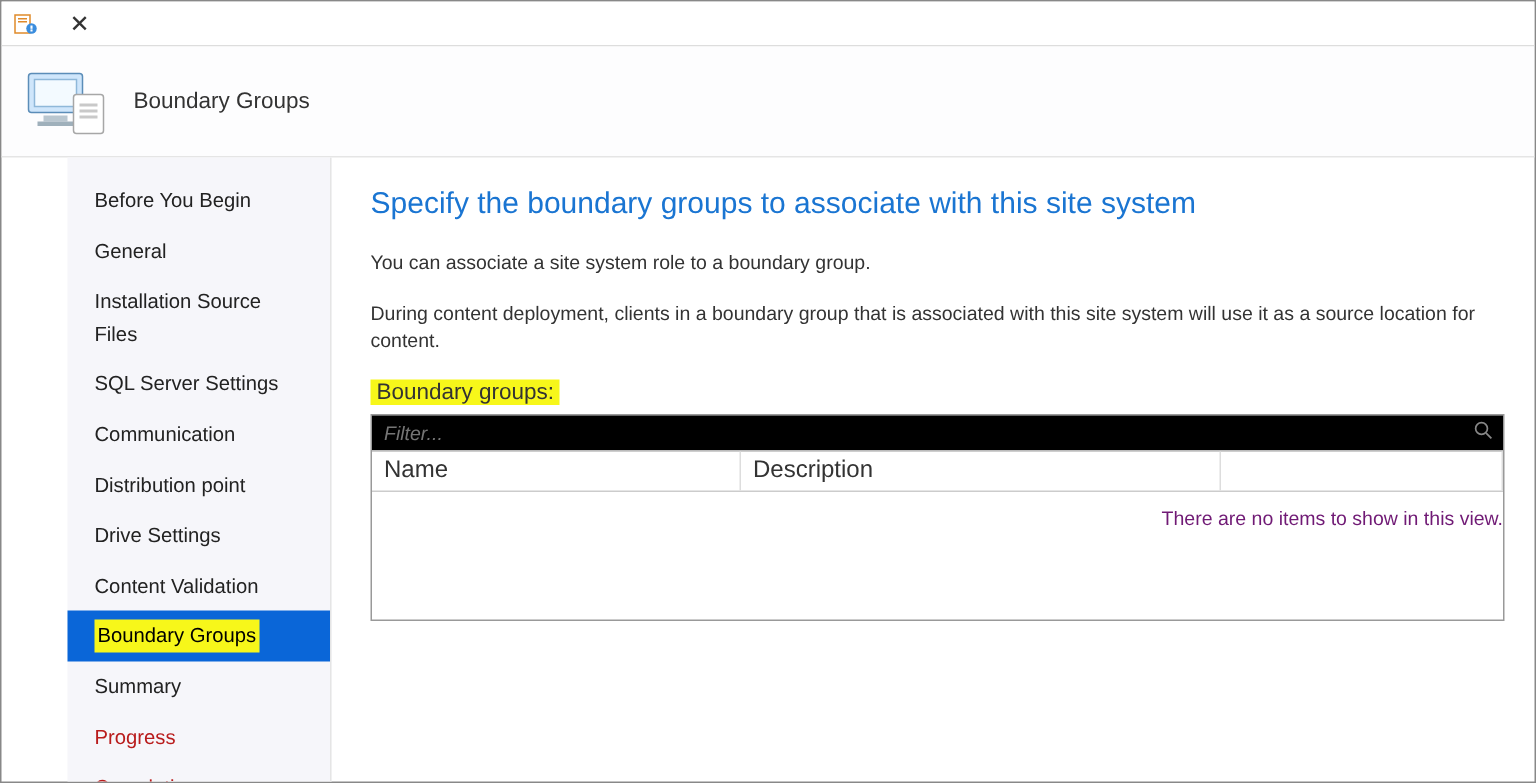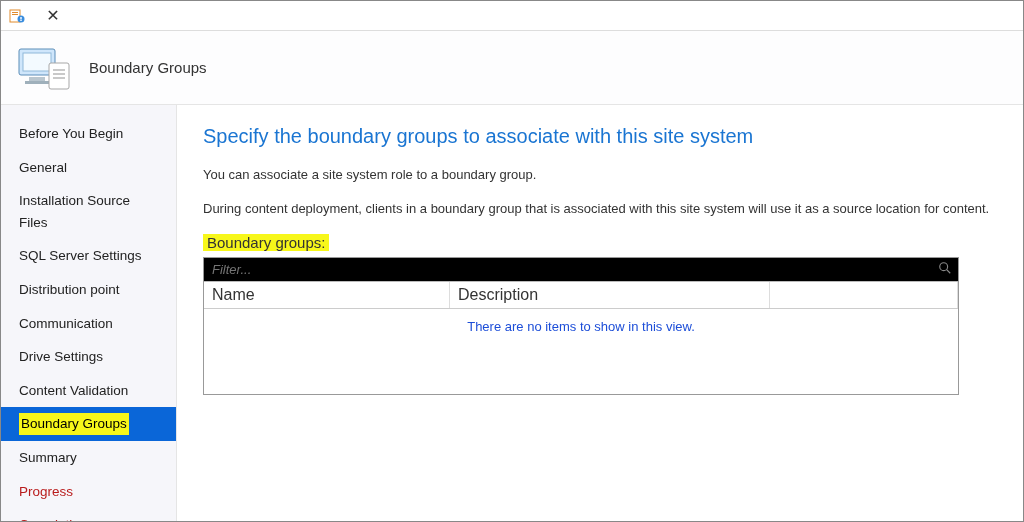--- a/index.html
+++ b/index.html
@@ -42,20 +42,21 @@
     .header .page-title { font-size: 15px; color:#333; }
     .body {
       display: flex;
       height: calc(522px - 30px - 74px);
     }
     .sidebar {
       width: 176px;
       background: #f6f6fa;
       border-right: 1px solid #e5e5e5;
       padding: 12px 0;
+      margin-left: 44px;
     }
     .sidebar-item {
       padding: 6px 18px;
       font-size: 13.5px;
       color: #222;
       line-height: 1.6;
       cursor: default;
     }
     .sidebar-item.selected {
       background: #0a66d8;
@@ -119,24 +120,24 @@
       font-size: 16px;
     }
     .thead .col {
       padding: 4px 8px;
       border-right: 1px solid #ddd;
     }
     .col-name { width: 246px; }
     .col-desc { width: 320px; }
     .col-rest { flex:1; }
     .empty-msg {
-      text-align:center;
+      text-align:right;
       padding: 10px 0 60px;
       font-size: 13px;
-      color:#1d4ed8;
+      color:#701a75;
     }
   </style>
 </head>
 <body>
 
 <div class="titlebar">
   <span class="app-icon">
     <svg viewBox="0 0 16 16" width="16" height="16">
       <rect x="1" y="2" width="10" height="12" fill="#fff" stroke="#e08a2a" stroke-width="1"></rect>
       <rect x="3" y="4" width="6" height="1" fill="#e08a2a"></rect>
@@ -164,22 +165,22 @@
   </span>
   <span class="page-title">Boundary Groups</span>
 </div>
 
 <div class="body">
   <div class="sidebar">
     <div class="sidebar-item"><span>Before You Begin</span></div>
     <div class="sidebar-item"><span>General</span></div>
     <div class="sidebar-item"><span>Installation Source Files</span></div>
     <div class="sidebar-item"><span>SQL Server Settings</span></div>
+    <div class="sidebar-item"><span>Communication</span></div>
     <div class="sidebar-item"><span>Distribution point</span></div>
-    <div class="sidebar-item"><span>Communication</span></div>
     <div class="sidebar-item"><span>Drive Settings</span></div>
     <div class="sidebar-item"><span>Content Validation</span></div>
     <div class="sidebar-item selected"><span class="hl">Boundary Groups</span></div>
     <div class="sidebar-item"><span>Summary</span></div>
     <div class="sidebar-item disabled"><span>Progress</span></div>
     <div class="sidebar-item disabled"><span>Completion</span></div>
   </div>
 
   <div class="content">
     <h1>Specify the boundary groups to associate with this site system</h1>

